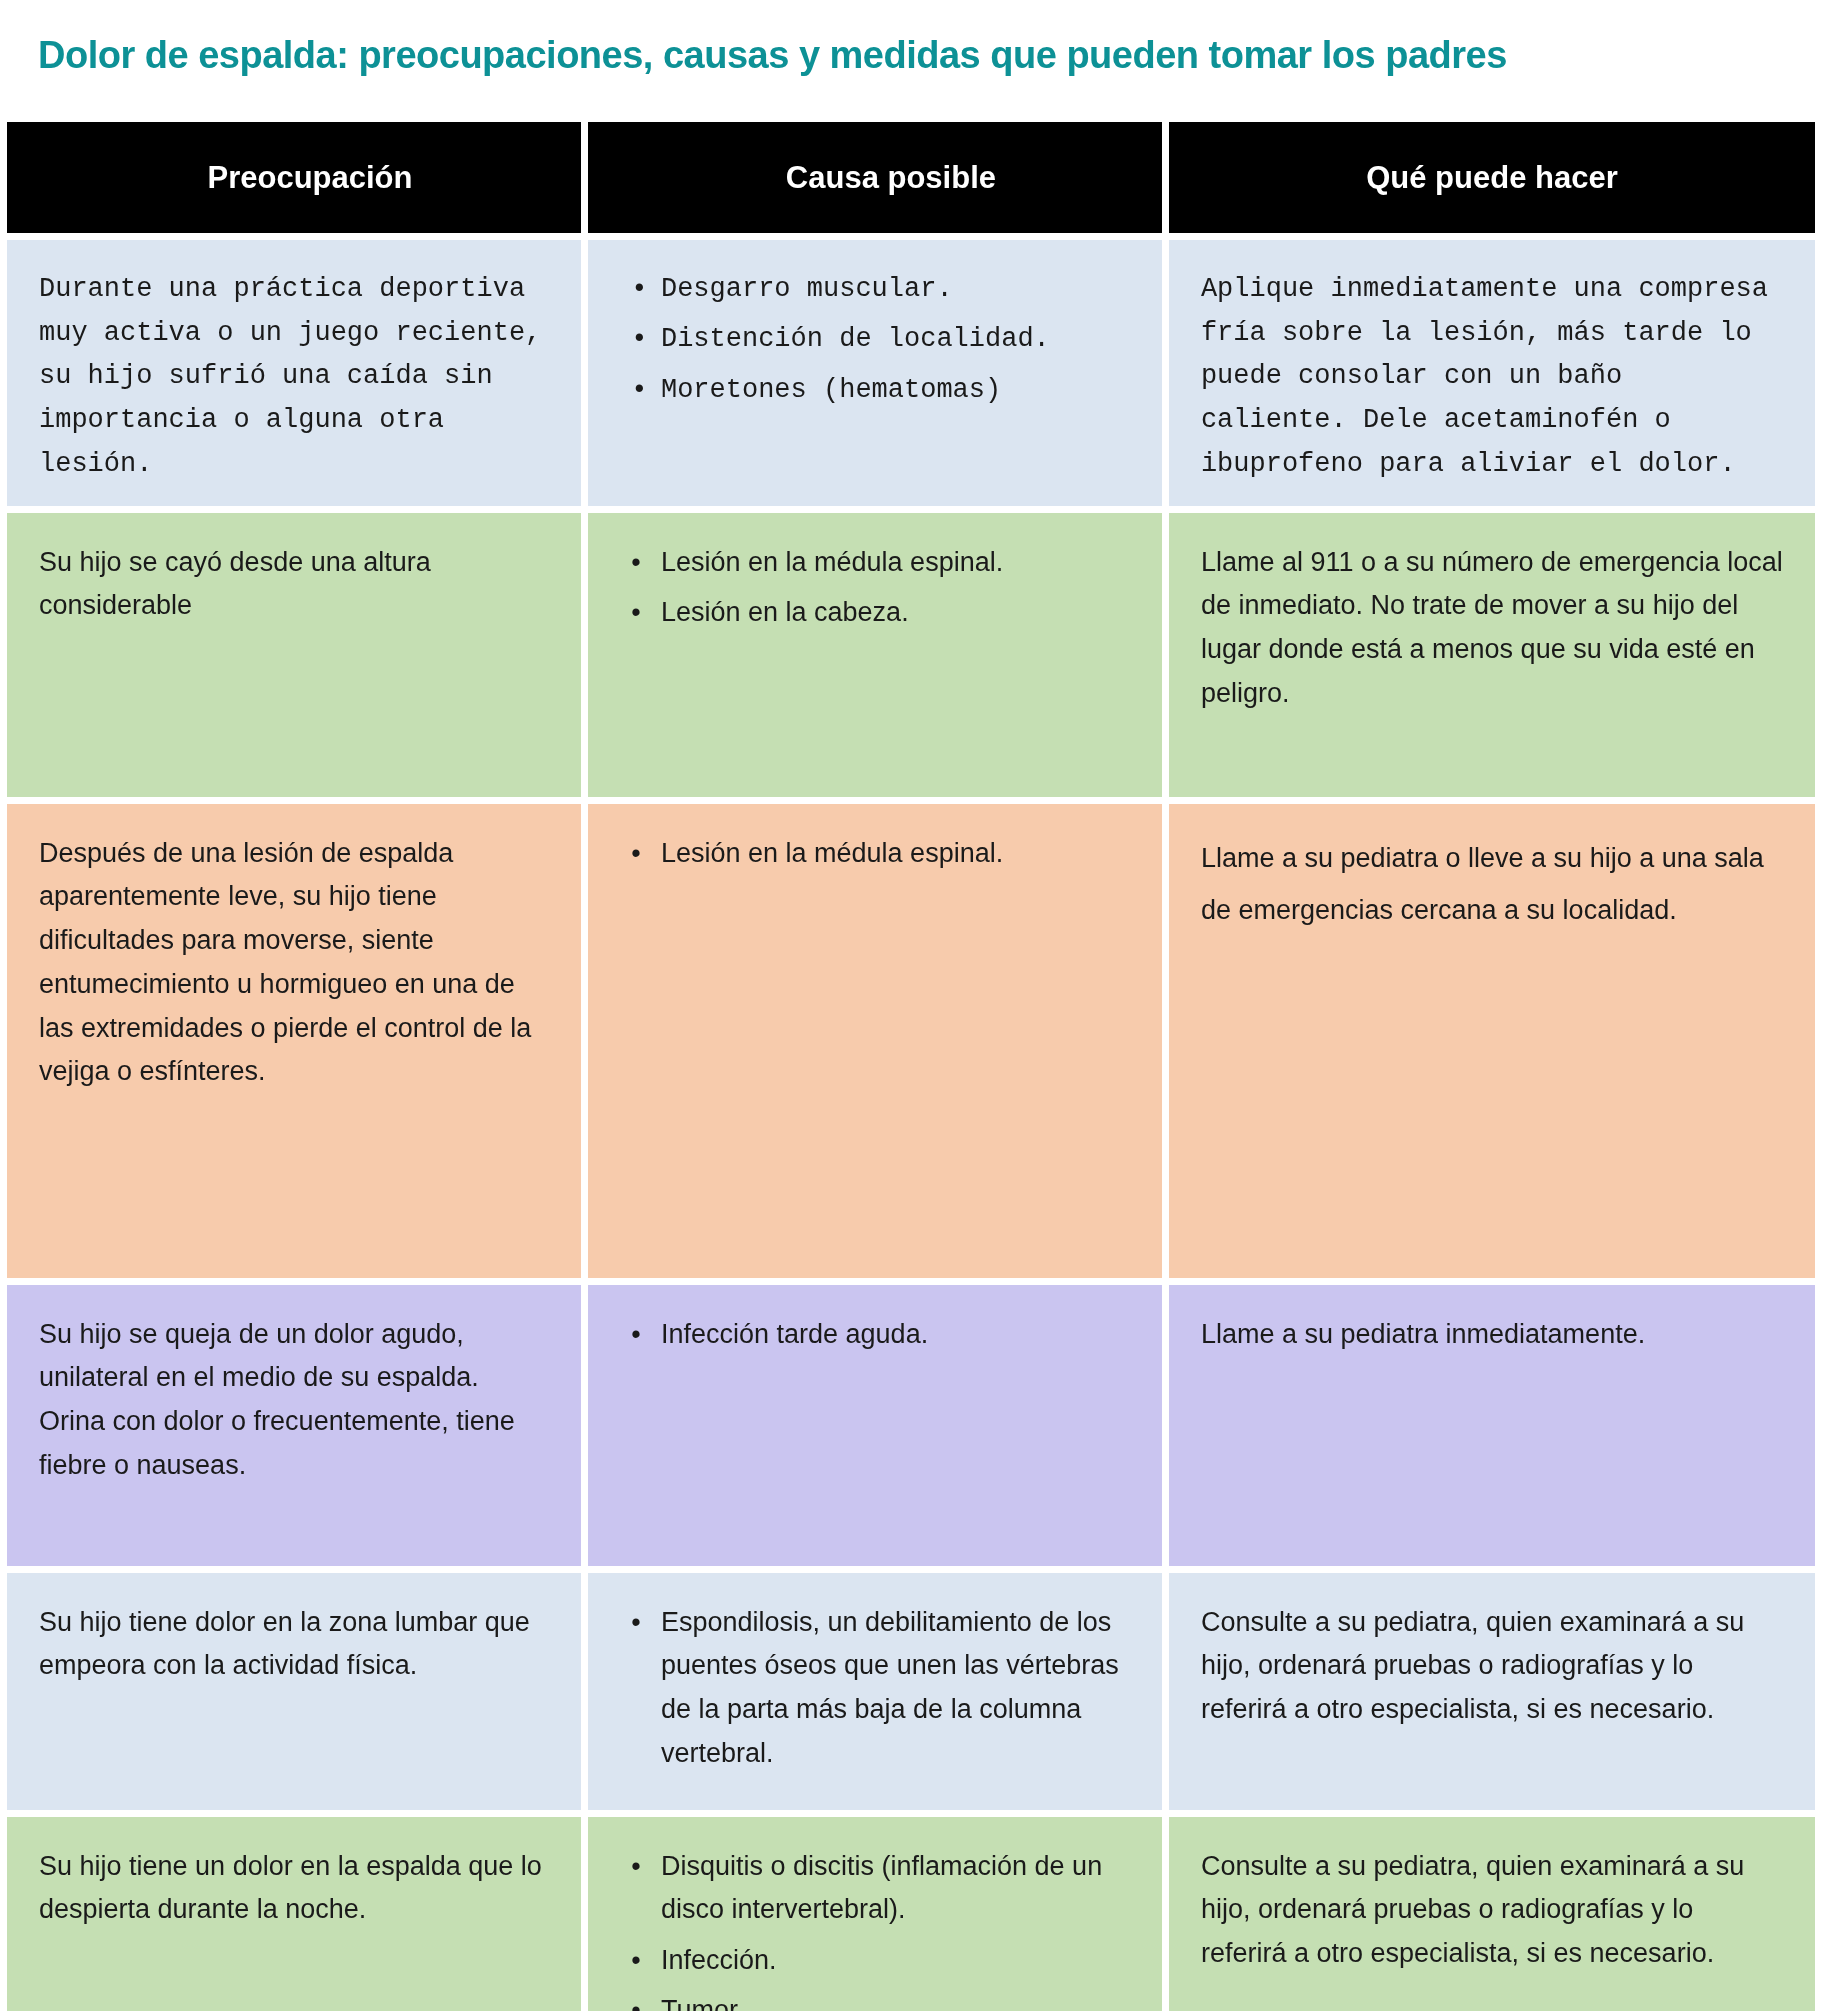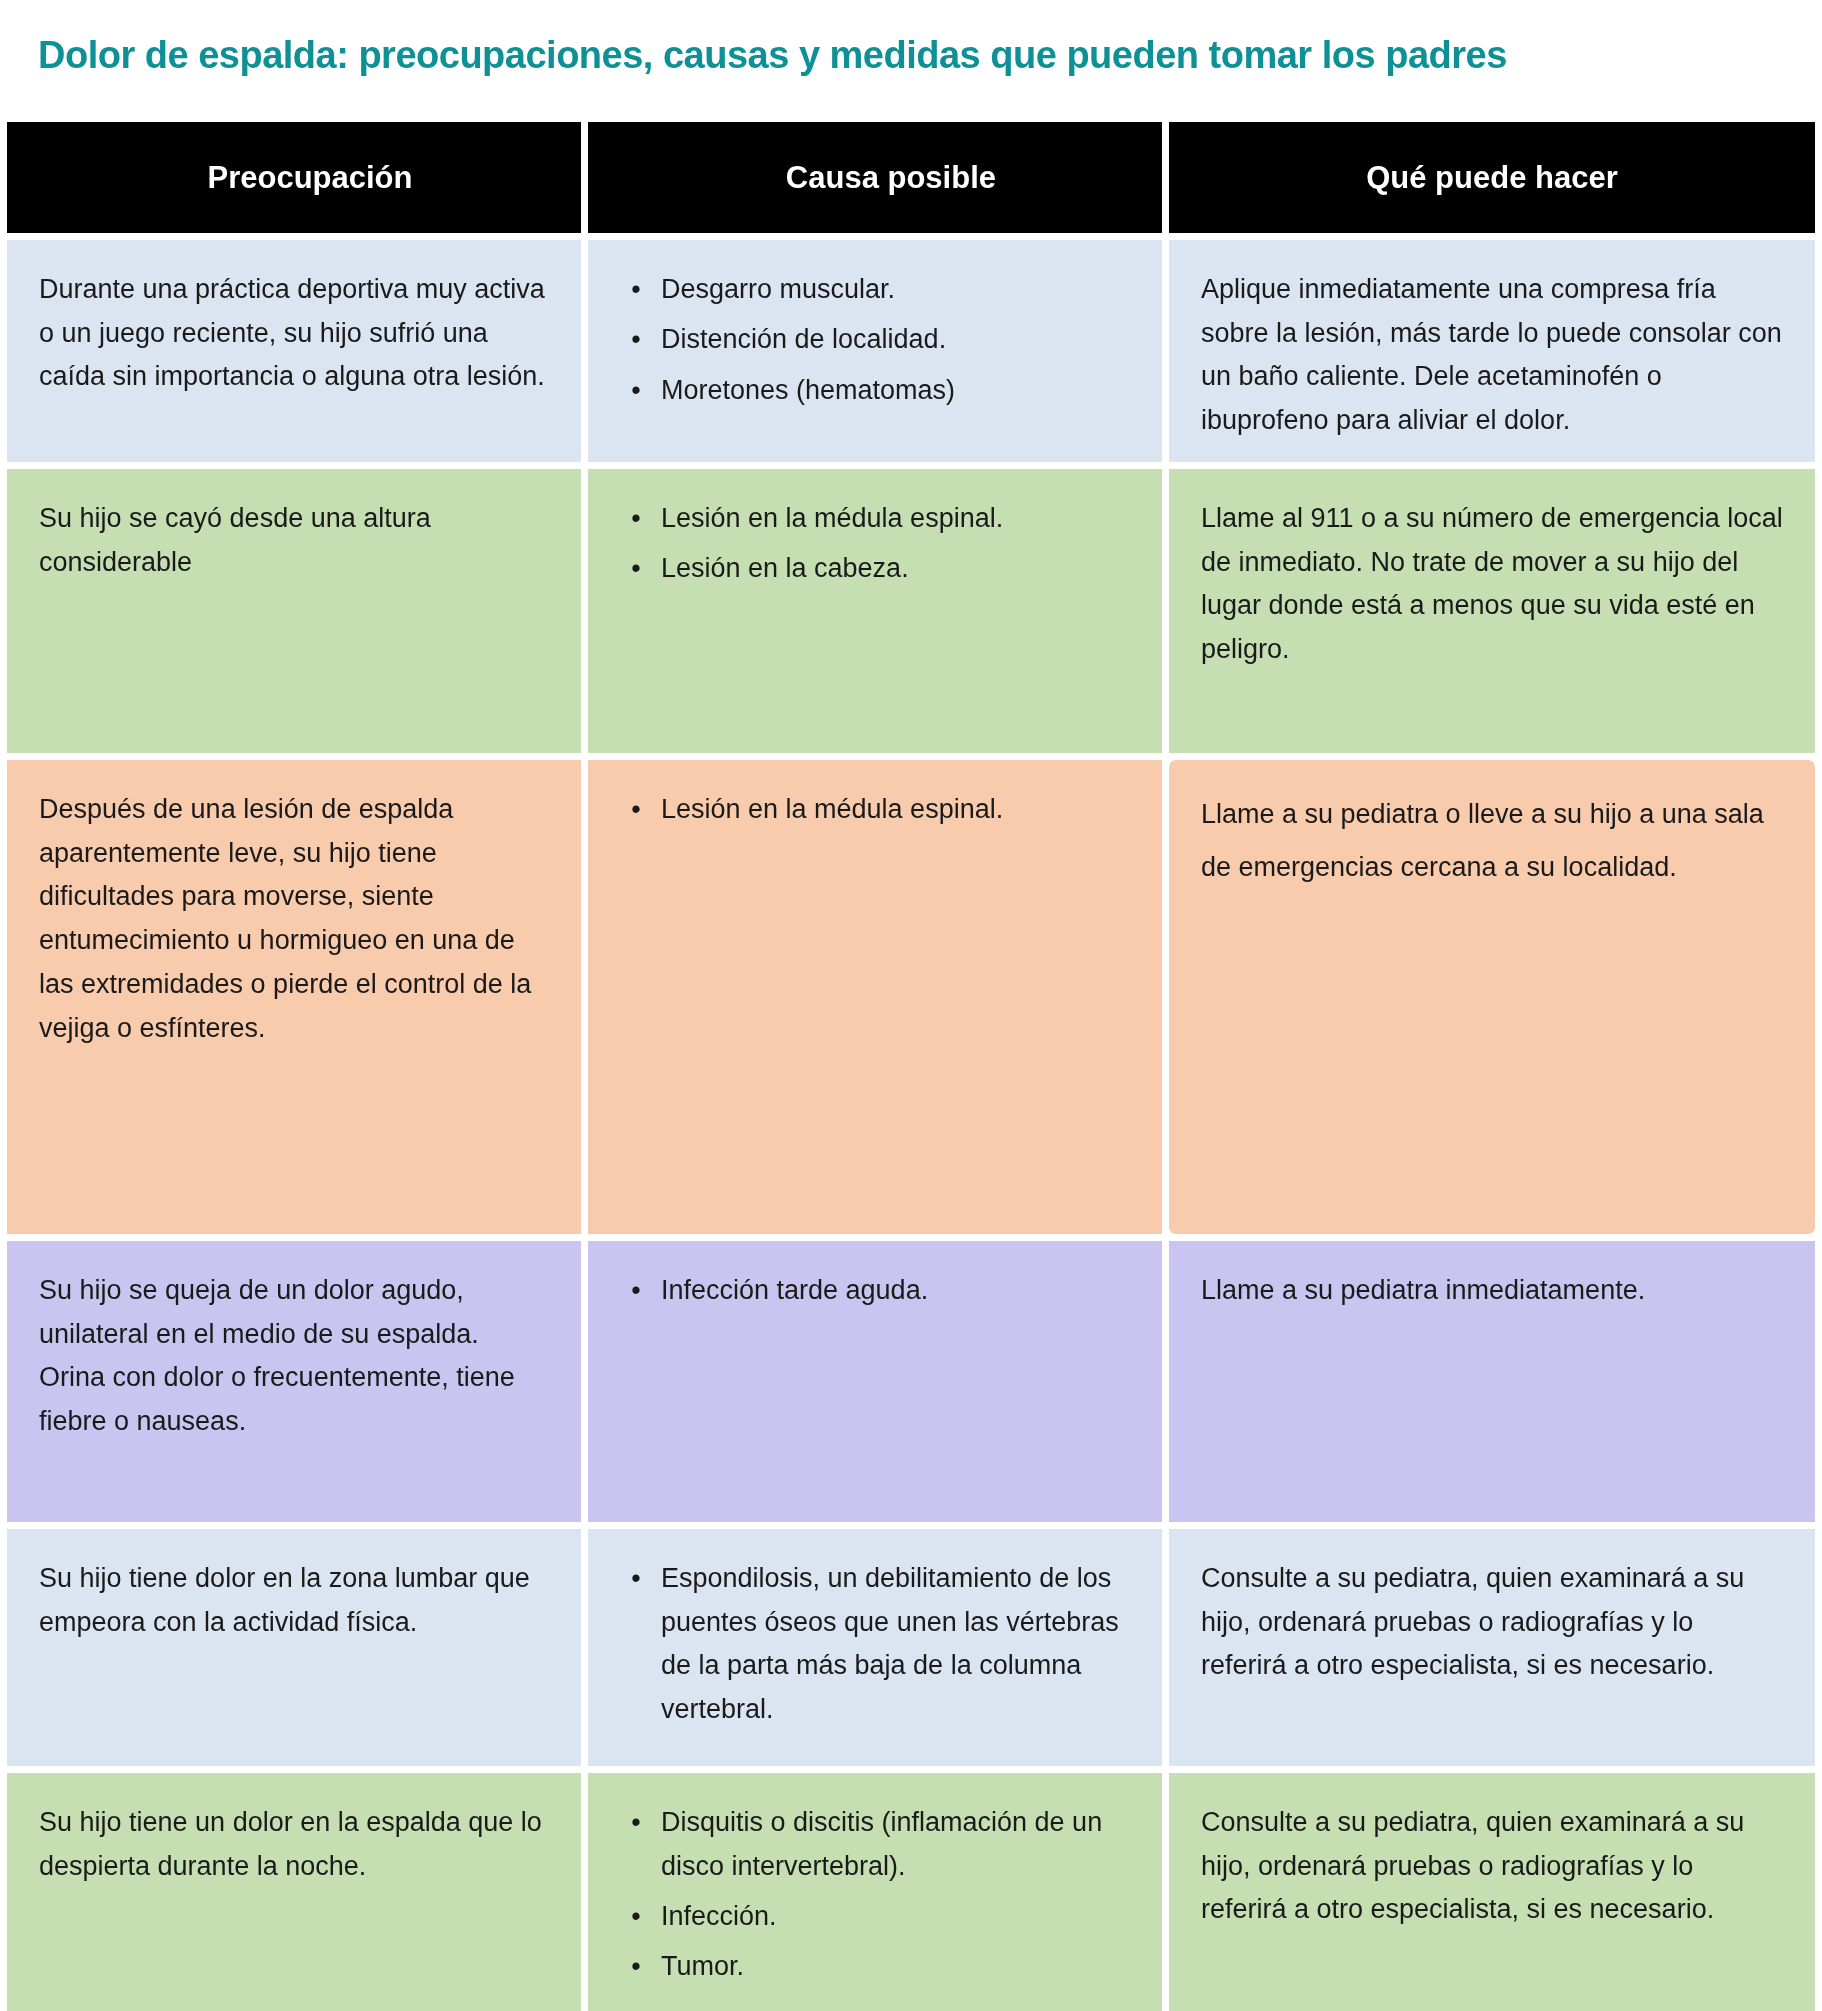--- a/index.html
+++ b/index.html
@@ -38,21 +38,21 @@
   }
   thead tr{height:111px;}
   th{
     vertical-align:middle;
     font-size:31px;
     font-weight:bold;
     text-align:center;
     padding:0 0 0 32px;
   }
   th.center{text-align:center;padding:0;}
-  tr.r1{height:200px;}
+  tr.r1{height:200px;font-family:Liberation Mono, monospace;}
   tr.r2{height:284px;}
   tr.r3{height:474px;}
   tr.r4{height:281px;}
   tr.r5{height:237px;}
   tr.r6{height:296px;}
   td{
     font-size:27px;
     line-height:1.62;
     padding:28px 32px 19px 32px;
   }
@@ -130,21 +130,21 @@
 
     <tr class="r3">
       <td class="concern" style="background-color: rgb(247, 203, 172);">
         <p>Después de una lesión de espalda aparentemente leve, su hijo tiene dificultades para moverse, siente entumecimiento u hormigueo en una de las extremidades o pierde el control de la vejiga o esfínteres.</p>
       </td>
       <td class="cause" style="background-color: rgb(247, 203, 172);">
         <ul class="causes">
           <li>Lesión en la médula espinal.</li>
         </ul>
       </td>
-      <td class="action loose" style="background-color: rgb(247, 203, 172); border-radius: 7px;">
+      <td class="action loose" style="background-color: rgb(247, 203, 172);">
         <p>Llame a su pediatra o lleve a su hijo a una sala de emergencias cercana a su localidad.</p>
       </td>
     </tr>
 
     <tr class="r4">
       <td class="concern" style="background-color: rgb(202, 197, 240);">
         <p>Su hijo se queja de un dolor agudo, unilateral en el medio de su espalda. Orina con dolor o frecuentemente, tiene fiebre o nauseas.</p>
       </td>
       <td class="cause" style="background-color: rgb(202, 197, 240);">
         <ul class="causes">

